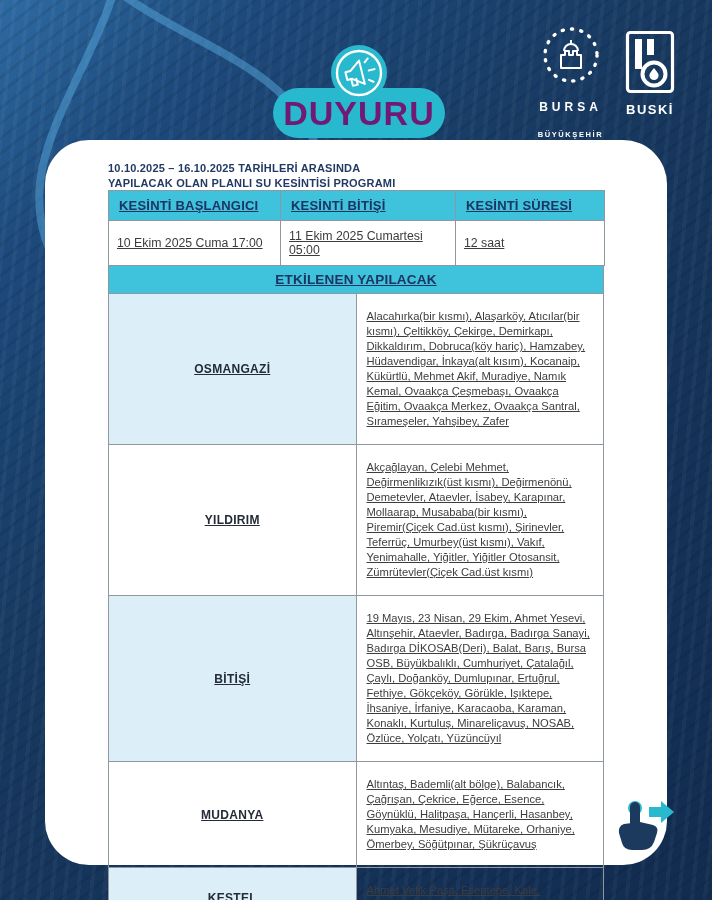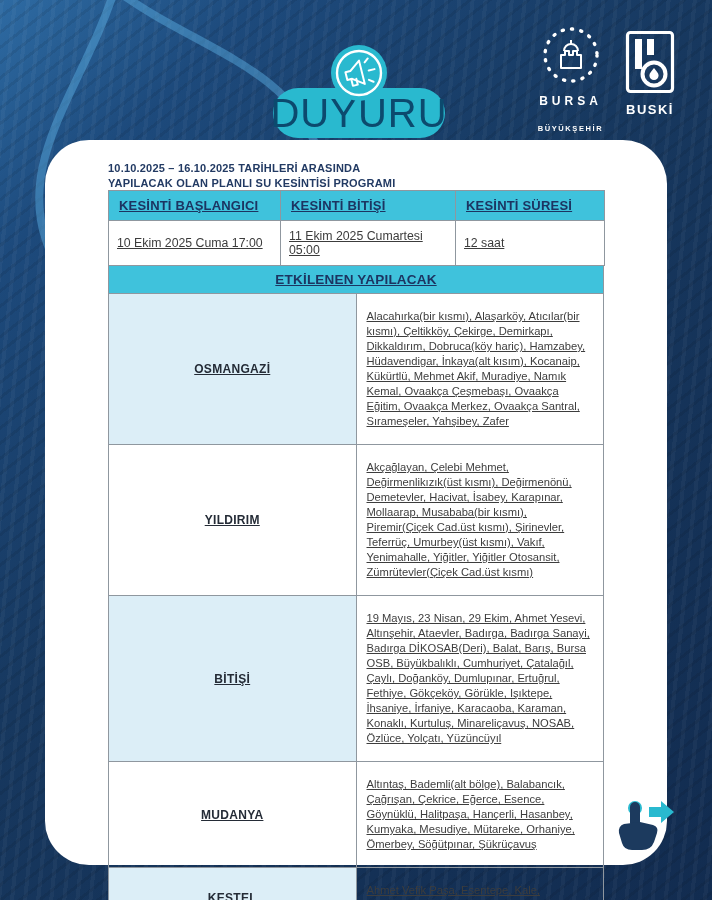--- a/index.html
+++ b/index.html
@@ -27,24 +27,24 @@
   .badge-wrap{position:absolute;left:273px;top:45px;width:172px;text-align:center;}
   .badge-circle{
     position:absolute;left:58px;top:0;width:56px;height:56px;border-radius:50%;
     background:#29b9cf;display:flex;align-items:center;justify-content:center;z-index:2;
   }
   .badge{
     position:absolute;left:0;top:43px;width:172px;height:50px;border-radius:26px;
     background:#29b9cf;display:flex;align-items:center;justify-content:center;z-index:1;
   }
   .badge span{
-    color:#0c4a6e;font-size:40px;font-weight:400;letter-spacing:1px;
+    color:#701a75;font-size:34px;font-weight:700;letter-spacing:1px;
   }
   .logo-bursa{position:absolute;left:528px;top:26px;width:85px;text-align:center;color:#fff;}
-  .logo-bursa .txt1{font-size:12px;font-weight:800;letter-spacing:4px;margin-top:4px;}
+  .logo-bursa .txt1{font-size:12px;font-weight:800;letter-spacing:4px;margin-top:10px;}
   .logo-bursa .txt2{font-size:7.5px;font-weight:700;letter-spacing:1.6px;margin-top:16px;}
   .logo-buski{position:absolute;left:622px;top:30px;width:56px;text-align:center;color:#fff;}
   .logo-buski .txt1{font-size:13px;font-weight:800;letter-spacing:1.5px;margin-top:4px;}
   
   .card{
     position:absolute;left:45px;top:140px;width:622px;height:725px;
     background:#ffffff;border-radius:44px;box-sizing:border-box;
     padding:21px 63px 0 63px;
   }
   .title{
@@ -159,21 +159,21 @@
         <th colspan="2">ETKİLENEN YAPILACAK</th>
       </tr>
     </thead>
     <tbody>
       <tr>
         <td class="dl hl">OSMANGAZİ</td>
         <td class="dn">Alacahırka(bir kısmı), Alaşarköy, Atıcılar(bir kısmı), Çeltikköy, Çekirge, Demirkapı, Dikkaldırım, Dobruca(köy hariç), Hamzabey, Hüdavendigar, İnkaya(alt kısım), Kocanaip, Kükürtlü, Mehmet Akif, Muradiye, Namık Kemal, Ovaakça Çeşmebaşı, Ovaakça Eğitim, Ovaakça Merkez, Ovaakça Santral, Sırameşeler, Yahşibey, Zafer</td>
       </tr>
       <tr>
         <td class="dl">YILDIRIM</td>
-        <td class="dn">Akçağlayan, Çelebi Mehmet, Değirmenlikızık(üst kısmı), Değirmenönü, Demetevler, Hacivat, İsabey, Karapınar, Mollaarap, Musababa(bir kısmı), Piremir(Çiçek Cad.üst kısmı), Şirinevler, Teferrüç, Umurbey(üst kısmı), Vakıf, Yenimahalle, Yiğitler, Yiğitler Otosansit, Zümrütevler(Çiçek Cad.üst kısmı)</td>
+        <td class="dn">Akçağlayan, Çelebi Mehmet, Değirmenlikızık(üst kısmı), Değirmenönü, Demetevler, Ataevler, İsabey, Karapınar, Mollaarap, Musababa(bir kısmı), Piremir(Çiçek Cad.üst kısmı), Şirinevler, Teferrüç, Umurbey(üst kısmı), Vakıf, Yenimahalle, Yiğitler, Yiğitler Otosansit, Zümrütevler(Çiçek Cad.üst kısmı)</td>
       </tr>
       <tr>
         <td class="dl hl">BİTİŞİ</td>
         <td class="dn">19 Mayıs, 23 Nisan, 29 Ekim, Ahmet Yesevi, Altınşehir, Ataevler, Badırga, Badırga Sanayi, Badırga DİKOSAB(Deri), Balat, Barış, Bursa OSB, Büyükbalıklı, Cumhuriyet, Çatalağıl, Çaylı, Doğanköy, Dumlupınar, Ertuğrul, Fethiye, Gökçeköy, Görükle, Işıktepe, İhsaniye, İrfaniye, Karacaoba, Karaman, Konaklı, Kurtuluş, Minareliçavuş, NOSAB, Özlüce, Yolçatı, Yüzüncüyıl</td>
       </tr>
       <tr>
         <td class="dl">MUDANYA</td>
         <td class="dn">Altıntaş, Bademli(alt bölge), Balabancık, Çağrışan, Çekrice, Eğerce, Esence, Göynüklü, Halitpaşa, Hançerli, Hasanbey, Kumyaka, Mesudiye, Mütareke, Orhaniye, Ömerbey, Söğütpınar, Şükrüçavuş</td>
       </tr>
       <tr>

